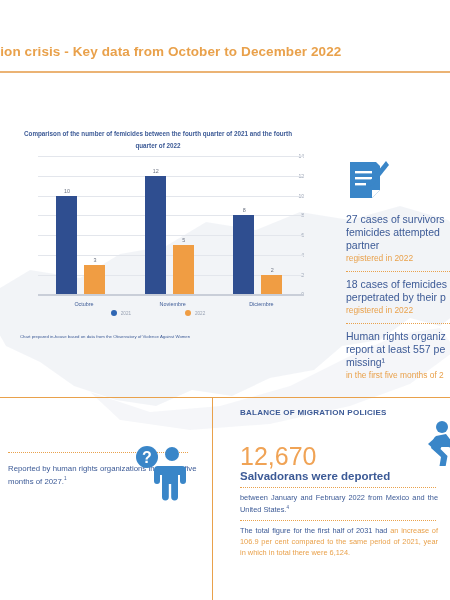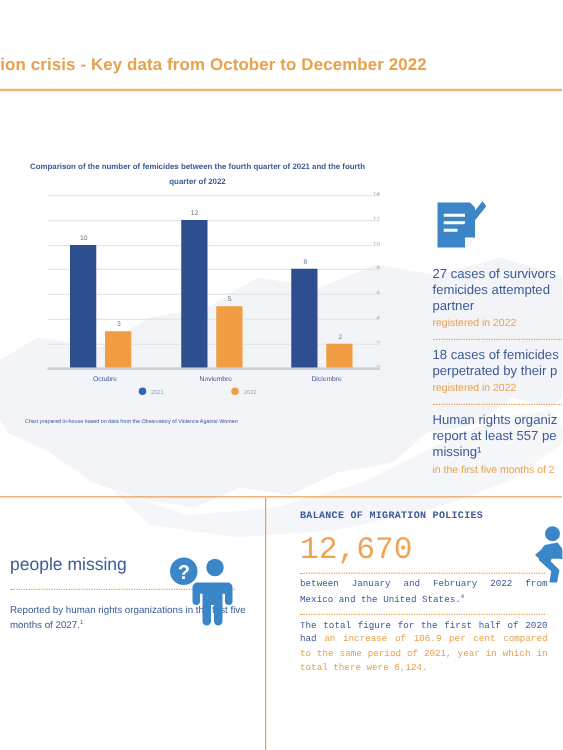--- a/index.html
+++ b/index.html
@@ -65,23 +65,23 @@
 
   
   .bl{position:absolute;left:8px;top:440px;width:196px;}
   .big-num{font-size:30px;color:#F0A355;line-height:1;font-weight:normal;}
   .big-sub{font-size:14px;color:#3C5A96;margin-top:3px;}
   .bl-rule{height:0;border-top:1.4px dotted #E9A14B;margin:12px 0 10px 0;width:180px;}
   .bl-note{font-size:7.8px;color:#3C5A96;line-height:1.5;}
   .person-icon{position:absolute;left:125px;top:3px;width:58px;height:58px;}
 
   
-  .br{position:absolute;left:240px;top:408px;width:210px;font-family:Liberation Mono, monospace;}
+  .br{position:absolute;left:240px;top:408px;width:210px;}
   .br-kicker{font-size:8px;font-weight:bold;color:#3C5A96;letter-spacing:.25px;}
-  .br-num{font-size:25px;color:#F0A355;line-height:1.05;margin-top:10px;}
+  .br-num{font-size:25px;color:#F0A355;line-height:1.05;margin-top:26px;}
   .br-sub{font-size:11.5px;color:#3C5A96;font-weight:bold;margin-top:1px;}
   .br-rule{height:0;border-top:1.3px dotted #E9A14B;margin:5px 0 4px 0;width:196px;}
   .br-p{font-size:7.4px;color:#3C5A96;line-height:1.52;text-align:justify;width:198px;}
   .br-p2{font-size:7.4px;line-height:1.52;text-align:justify;width:198px;color:#3C5A96;}
   .br-p2 .hl{color:#E9A14B;}
   .run-icon{position:absolute;left:168px;top:12px;width:64px;height:46px;}
   sup{font-size:60%;}
 </style>
 </head>
 <body>
@@ -189,40 +189,40 @@
           <div class="rhead">Human rights organiz report at least 557 pe missing¹</div>
           <div class="rsub">in the first five months of 2</div>
         </div>
       </div>
   </div>
 
   <div class="h-div"></div>
   <div class="v-div"></div>
 
   <div class="bl">
-    <div class="big-sub">people missing</div>
     <div class="bl-rule"></div>
     <div class="bl-note"><span>Reported by human rights organizations in the first five months of 2027.</span><sup>1</sup></div>
     <div class="person-icon">
       <svg viewBox="0 0 58 58" xmlns="http://www.w3.org/2000/svg">
         <circle cx="14" cy="14" r="11" fill="#3A86C8"></circle>
         <text x="14" y="20" font-family="Liberation Sans, sans-serif" font-size="16" font-weight="bold" fill="#ffffff" text-anchor="middle">?</text>
         <circle cx="39" cy="11" r="7" fill="#3A86C8"></circle>
         <path fill="#3A86C8" d="M29,23 h20 a4,4 0 0 1 4,4 v11 a3,3 0 0 1 -6,0 v-6 h-2 v22 a3.4,3.4 0 0 1 -6.8,0 v-13 h-2.4 v13 a3.4,3.4 0 0 1 -6.8,0 v-22 h-2 v6 a3,3 0 0 1 -6,0 v-11 a4,4 0 0 1 4,-4 z"></path>
       </svg>
     </div>
   </div>
 
   <div class="br">
     <div class="br-kicker">BALANCE OF MIGRATION POLICIES</div>
     <div class="br-num">12,670</div>
+    <div class="br-sub">Salvadorans were deported</div>
     <div class="br-rule"></div>
     <div class="br-p"><span>between January and February 2022 from Mexico and the United States.</span><sup>4</sup></div>
     <div class="br-rule"></div>
-    <div class="br-p2"><span>The total figure for the first half of 2020 had </span><span class="hl">an increase of 106.9 per cent compared to the same period of 2021, year in which in total there were 6,124.</span></div>
+    <div class="br-p2"><span>The total figure for the first half of 2031 had </span><span class="hl">an increase of 106.9 per cent compared to the same period of 2021, year in which in total there were 6,124.</span></div>
     <div class="run-icon">
       <svg viewBox="0 0 64 46" xmlns="http://www.w3.org/2000/svg">
         <circle cx="34" cy="7" r="6" fill="#3A86C8"></circle>
         <path fill="#3A86C8" d="M28,16 l10,-2 l7,9 l8,2 l-1.5,5 l-11,-3 l-5,-5 l-3,7 l7,7 l-2,11 l-6,-1 l1.5,-9 l-10,-9 l3,-10 z"></path>
         <path fill="#3A86C8" d="M8,32 l9,-8 v5 h14 v6 h-14 v5 z" transform="translate(12,-8)"></path>
       </svg>
     </div>
   </div>
 
 </div>

